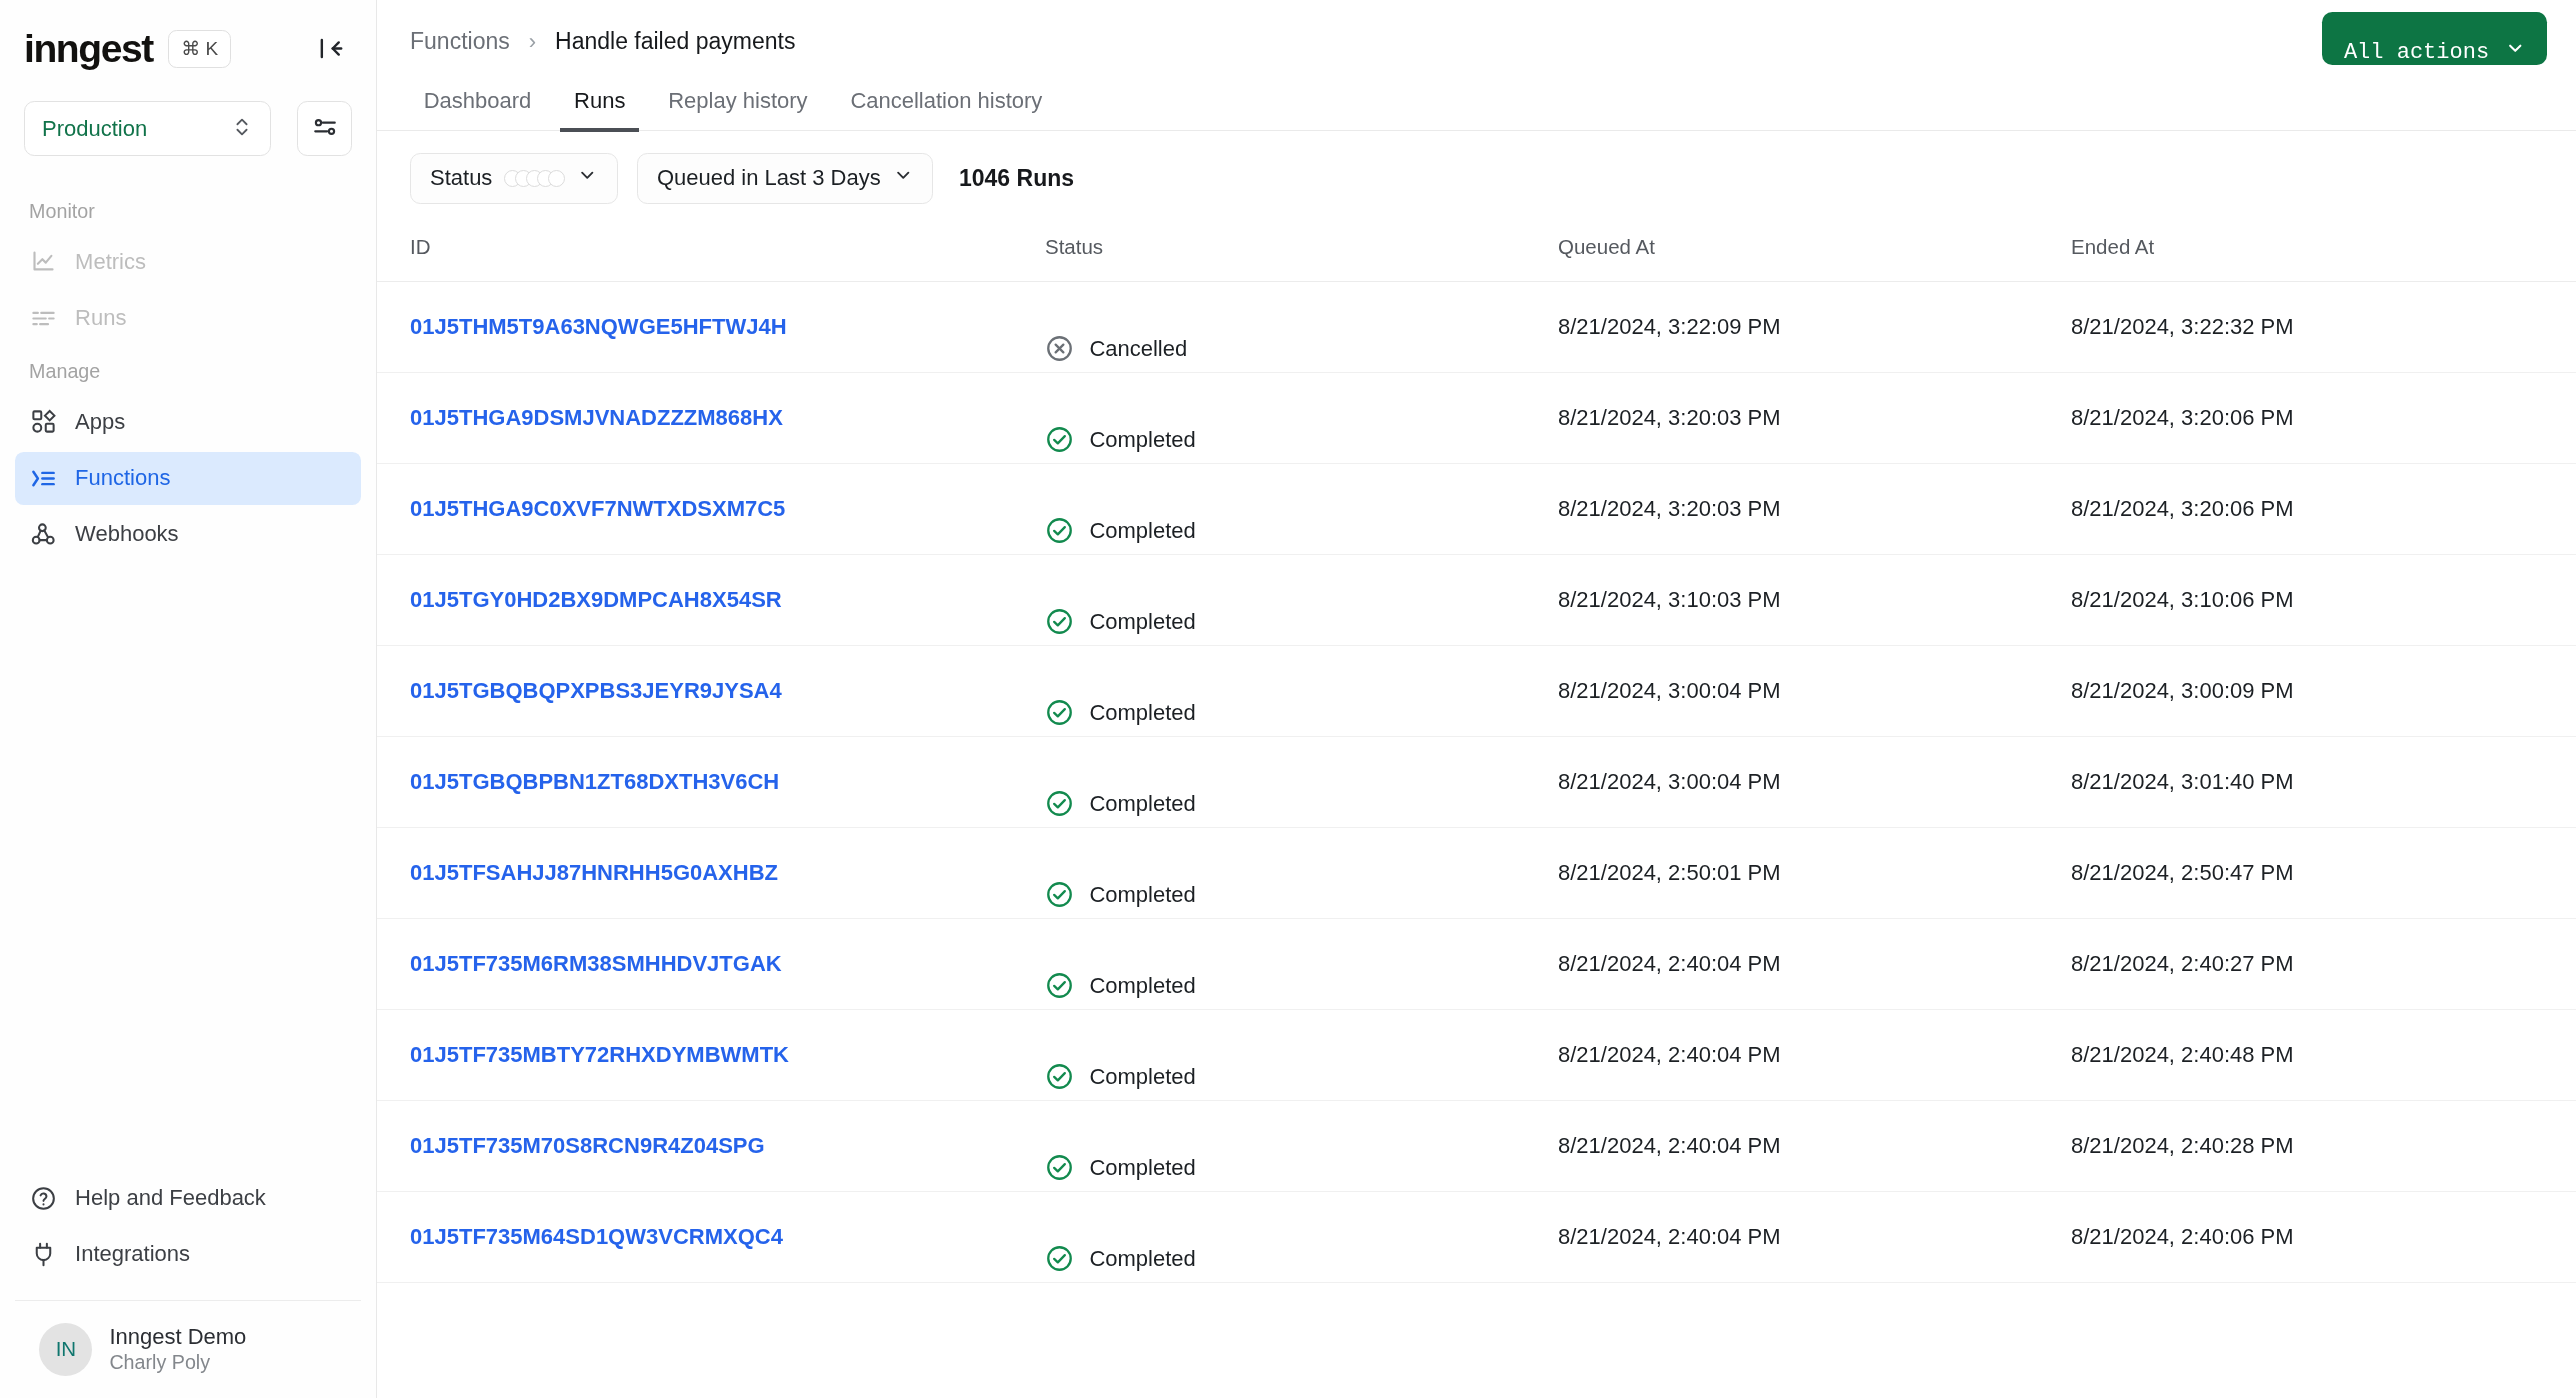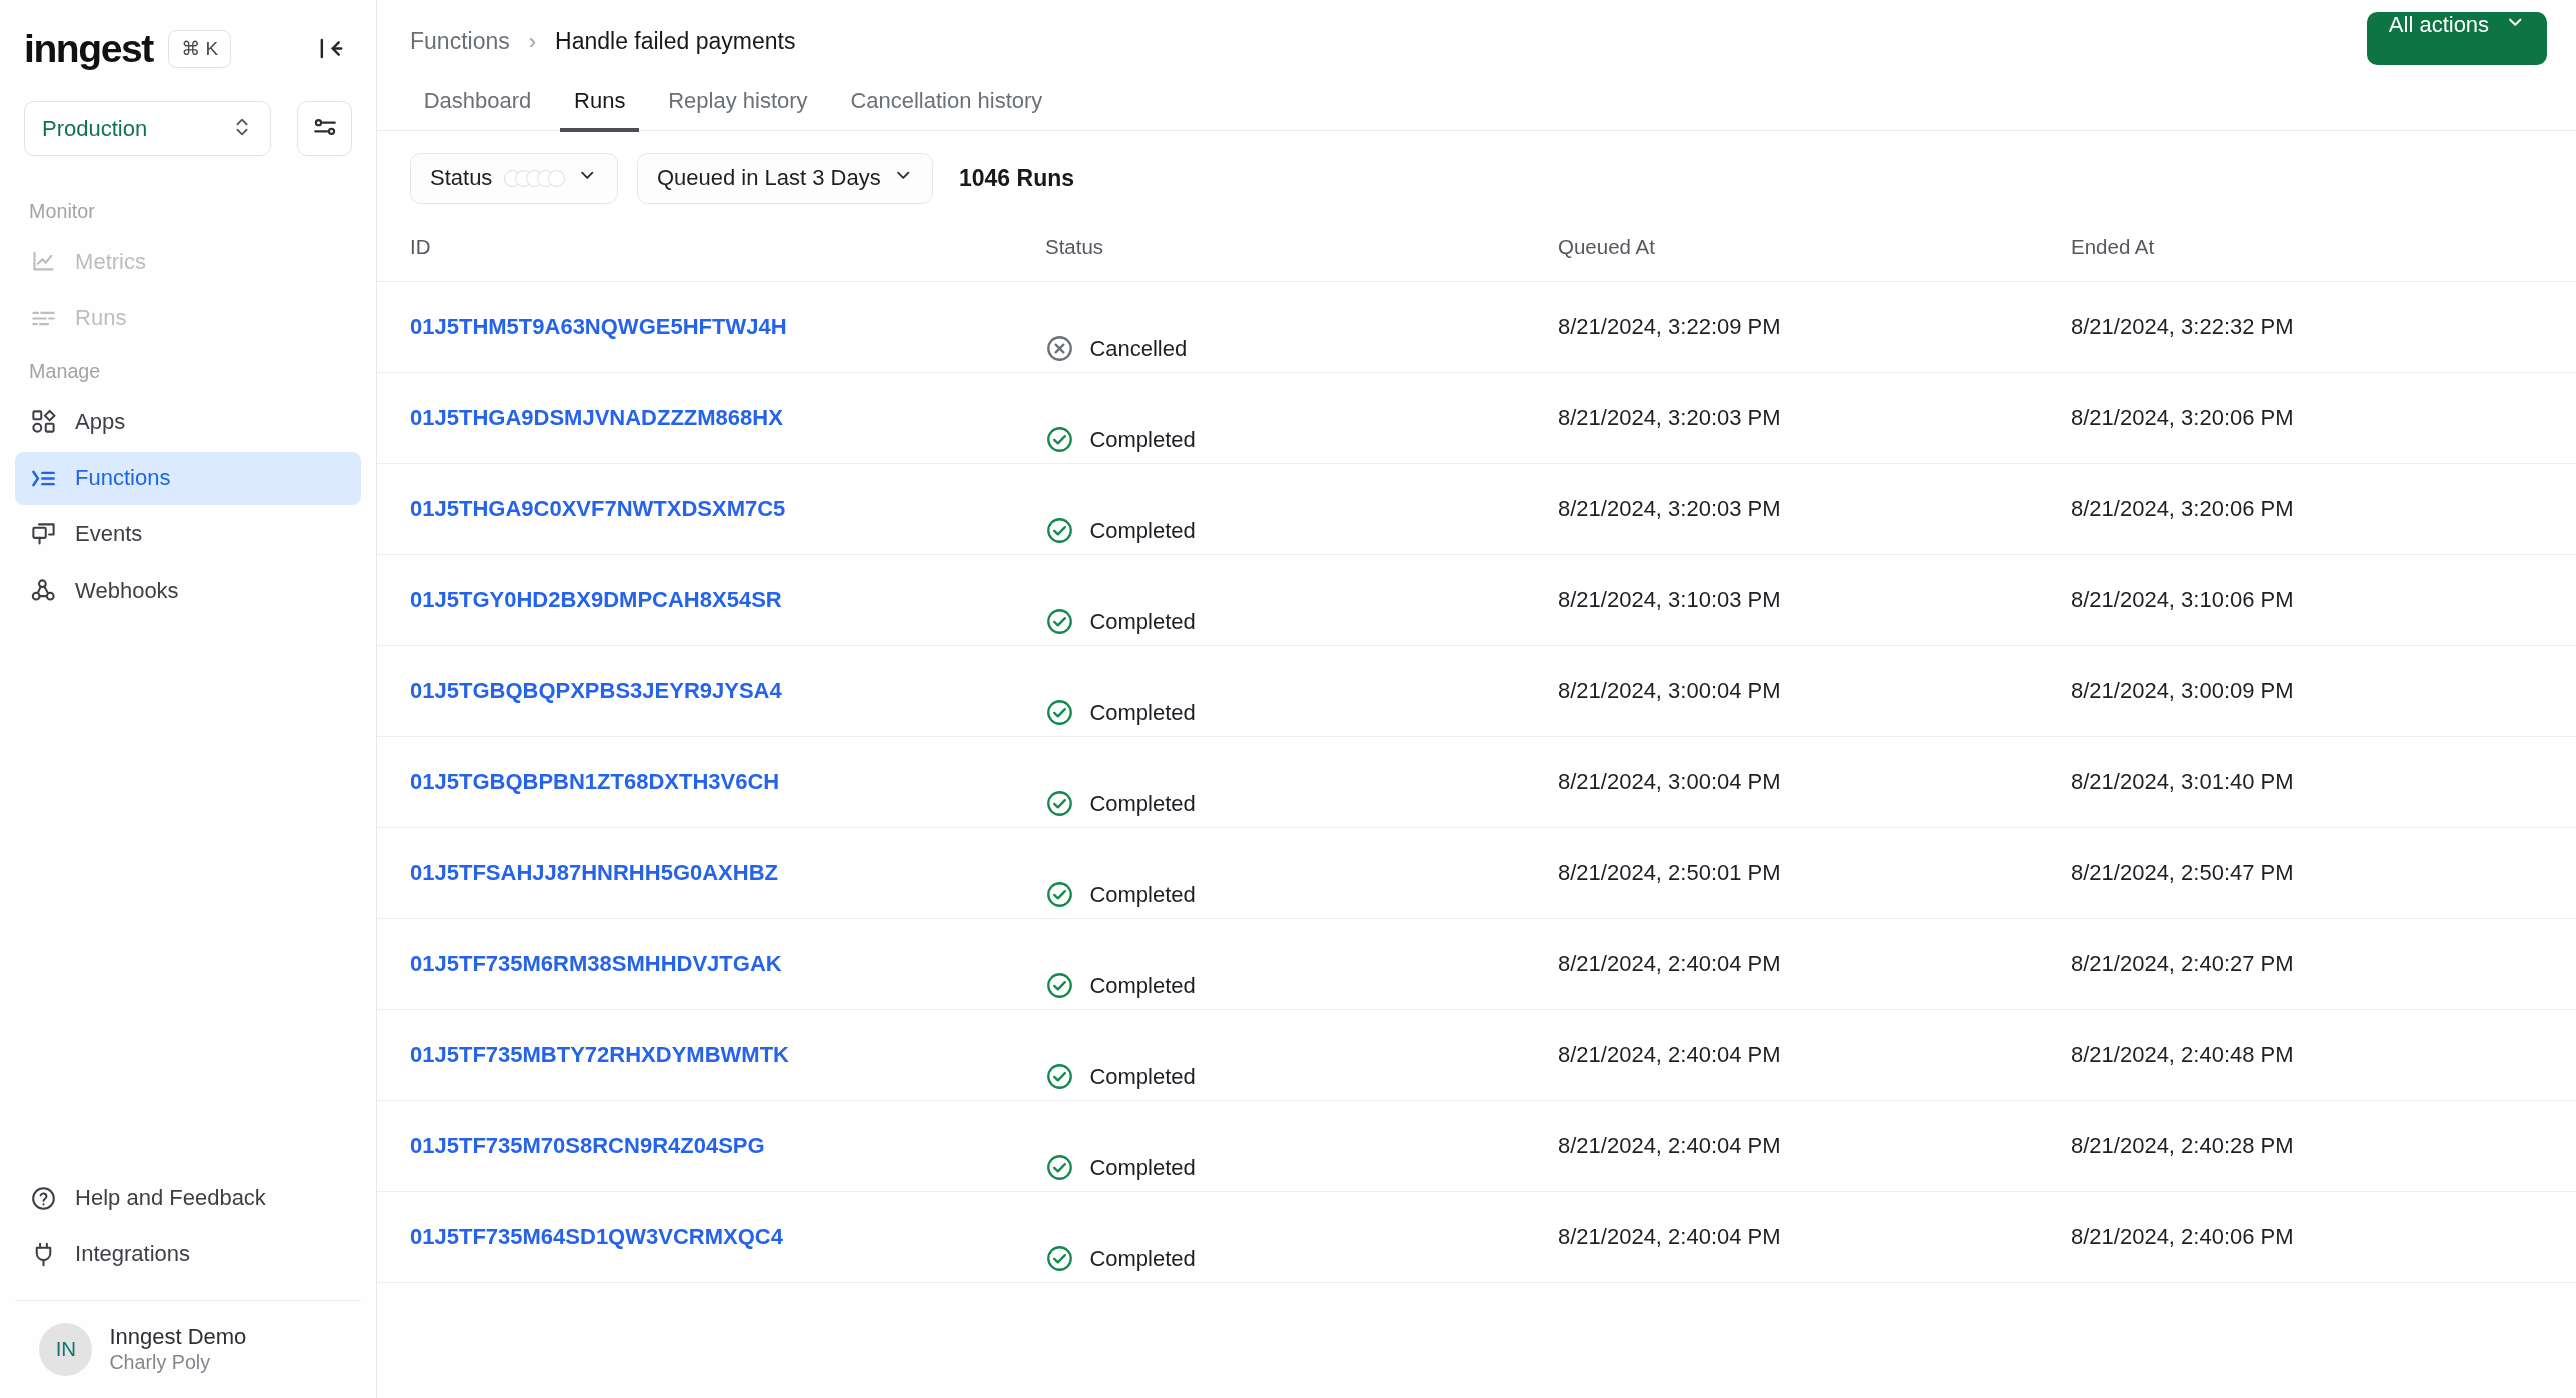--- a/index.html
+++ b/index.html
@@ -90,22 +90,22 @@
     position: relative;
   }
   .crumbs { display: flex; align-items: center; gap: 19px; height: 45px; }
   .crumb-root { font-size: 23px; color: #6b6f76; cursor: pointer; }
   .crumb-sep { color: #9aa0a6; font-size: 22px; }
   .crumb-cur { font-size: 23px; color: #17191c; }
   .all-actions {
     position: absolute; right: 29px; top: 12px;
     background: #0d7544; color: #fff;
     border-radius: 10.3px; height: 53px;
-    display: flex; align-items: flex-start; gap: 15.4px;
-    padding: 0 22px; font-size: 22px; cursor: pointer;
+    display: flex; align-items: flex-end; gap: 15.4px;
+    padding: 0 22px; font-size: 22px; cursor: pointer; font-family: Liberation Mono, monospace;
   }
   .tabs {
     display: flex; align-items: flex-end; gap: 0;
     padding: 0 33px; margin-top: 15.4px;
     border-bottom: 1.7px solid #eaeaea;
   }
   .tab {
     font-size: 22px; color: #6b6f76; padding: 6.8px 13.7px 13.7px 13.7px;
     margin-right: 15.4px; cursor: pointer; border-bottom: 4.3px solid transparent;
     position: relative; top: 1.7px;
@@ -236,30 +236,20 @@
               <line x1="11" y1="7" x2="21" y2="7"></line>
             <line x1="11" y1="12" x2="21" y2="12"></line>
               <line x1="11" y1="17" x2="21" y2="17"></line>
           </svg>
         </span>
         <span>Functions</span>
       </div>
       <div class="sb-item">
         <span class="ic">
           <svg width="27" height="27" viewBox="0 0 24 24" fill="none" stroke="currentColor" stroke-width="1.8" stroke-linecap="round" stroke-linejoin="round">
-            <rect x="3" y="6" width="11" height="9" rx="1"></rect>
-              <path d="M8 3h13v9h-4"></path>
-              <line x1="8.5" y1="15" x2="8.5" y2="20"></line>
-          </svg>
-        </span>
-        <span>Events</span>
-      </div>
-      <div class="sb-item">
-        <span class="ic">
-          <svg width="27" height="27" viewBox="0 0 24 24" fill="none" stroke="currentColor" stroke-width="1.8" stroke-linecap="round" stroke-linejoin="round">
             <circle cx="11" cy="6" r="3"></circle>
               <circle cx="5.5" cy="17" r="3"></circle>
               <circle cx="18" cy="17" r="3"></circle>
             <line x1="9.5" y1="8.6" x2="7" y2="14"></line>
               <line x1="12.6" y1="8.3" x2="16" y2="14.4"></line>
             <line x1="8.5" y1="17" x2="15" y2="17"></line>
           </svg>
         </span>
         <span>Webhooks</span>
       </div>

